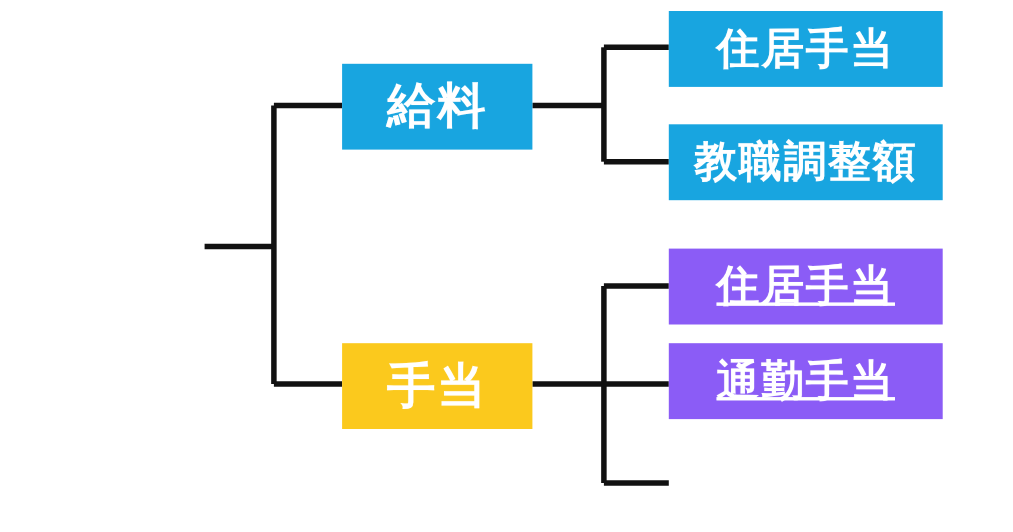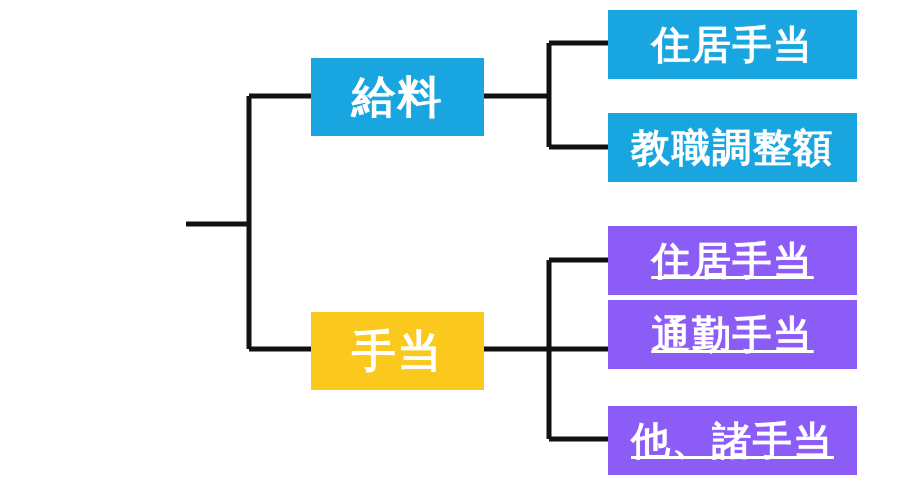--- a/index.html
+++ b/index.html
@@ -68,21 +68,21 @@
     left: 608px;
     width: 249px;
     height: 69px;
     font-size: 39px;
   }
   .node-leaf-blue { background: #18a5e0; }
   .node-leaf-yellow { background: #8b5cf6; text-decoration: underline; }
   .leaf-y0 { top: 10px; }
   .leaf-y1 { top: 113px; }
   .leaf-y2 { top: 226px; }
-  .leaf-y3 { top: 300px; text-align: right; }
+  .leaf-y3 { top: 312px; text-align: right; }
   .leaf-y4 { top: 406px; }
 </style>
 </head>
 <body>
 
 <div id="diagram-root">
 
   <svg id="connector-layer" viewBox="0 0 921 484" width="921" height="484" aria-hidden="true">
     <g stroke="#111111" stroke-width="5" fill="none" stroke-linecap="butt">
 
@@ -115,15 +115,14 @@
   <div class="node node-branch-salary">給料</div>
 
   <div class="node node-leaf node-leaf-blue leaf-y0">住居手当</div>
 
   <div class="node node-leaf node-leaf-blue leaf-y1">教職調整額</div>
 
   <div class="node node-leaf node-leaf-yellow leaf-y2">住居手当</div>
 
   <div class="node node-leaf node-leaf-yellow leaf-y3">通勤手当</div>
 
-  <div class="node node-leaf node-leaf-yellow leaf-y4">他、諸手当</div>
 
 </div>
 
 </body></html>

